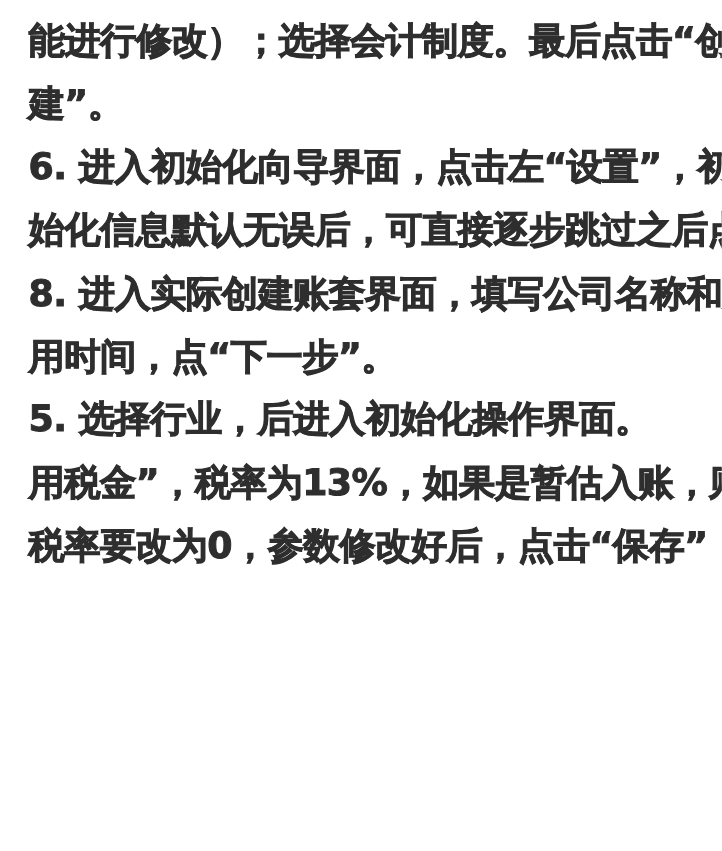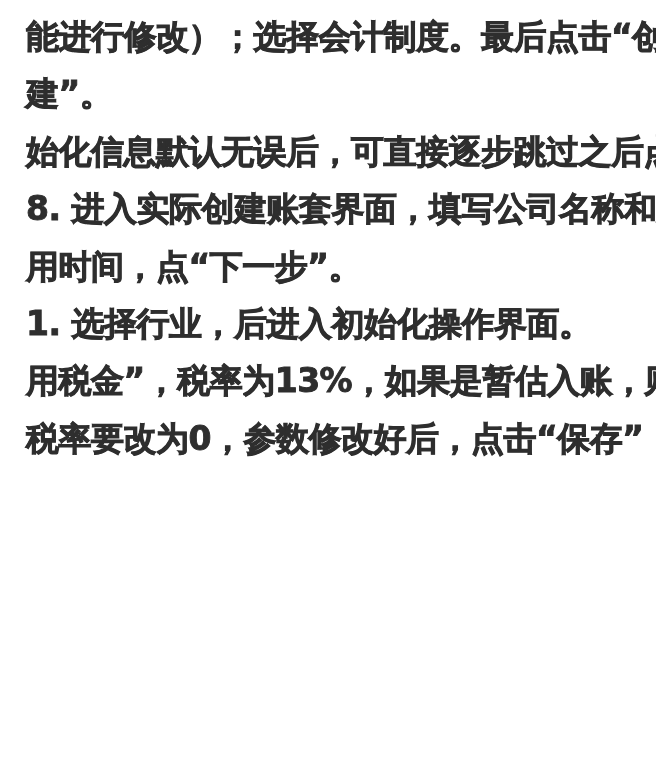--- a/index.html
+++ b/index.html
@@ -43,31 +43,32 @@
 <body>
 
 <main class="page">
 
   <section class="step">
     <div class="line">能进行修改）；选择会计制度。最后点击“创</div>
     <div class="line">建”。</div>
   </section>
 
   <section class="step">
+    <div class="line">6. 进入初始化向导界面，点击左“设置”，初</div>
     <div class="line">始化信息默认无误后，可直接逐步跳过之后点</div>
   </section>
 
 
   <section class="step">
     <div class="line">8. 进入实际创建账套界面，填写公司名称和启</div>
     <div class="line">用时间，点“下一步”。</div>
   </section>
 
   <section class="step">
-    <div class="line">1. 选择行业，后进入初始化操作界面。</div>
+    <div class="line">5. 选择行业，后进入初始化操作界面。</div>
   </section>
 
   <section class="step">
     <div class="line">用税金”，税率为13%，如果是暂估入账，则</div>
     <div class="line">税率要改为0，参数修改好后，点击“保存”</div>
   </section>
 
 </main>
 
 </body></html>

